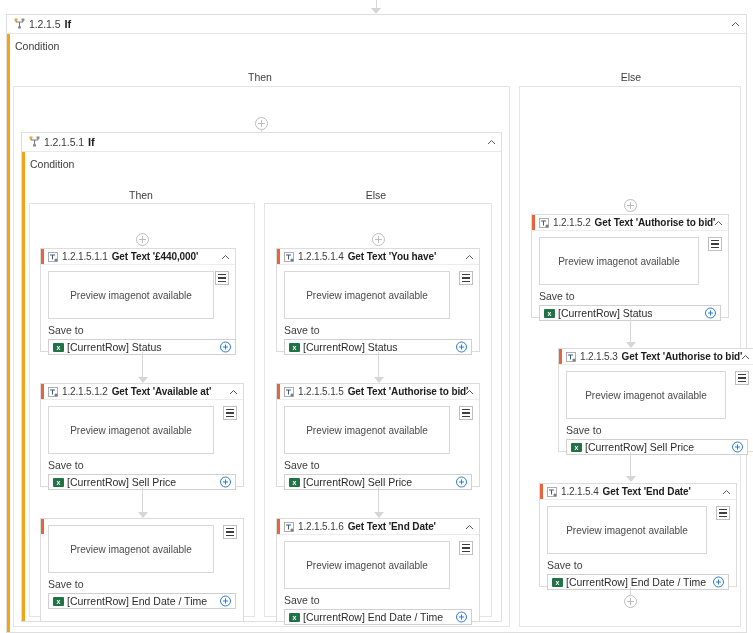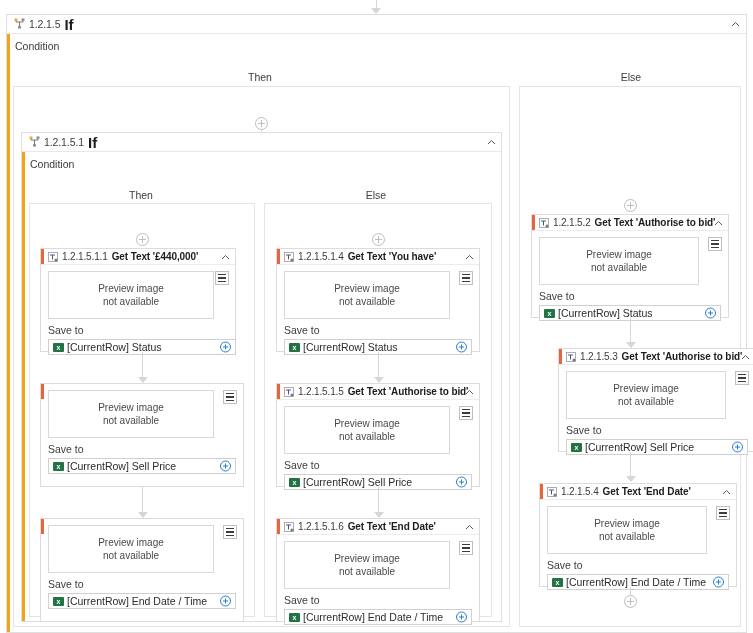--- a/index.html
+++ b/index.html
@@ -29,21 +29,21 @@
   .plusbtn:after{top:2px;left:5px;width:1px;height:7px;}
 
   
   .ifbox{position:absolute;box-sizing:border-box;
          border:1px solid #dedede;background:#fff;}
   .ifbar{position:absolute;left:0;top:0;bottom:0;width:3px;background:#f3a517;}
   .iftitle{height:18px;display:flex;align-items:center;gap:4px;
            padding-left:7px;border-bottom:1px solid #e8e8e8;background:#fff;
            position:relative;}
   .iftitle .tnum{font-size:10.5px;color:#3c3c3c;letter-spacing:-0.1px;}
-  .iftitle .tname{font-size:15px;color:#1c1c1c;font-weight:bold;}
+  .iftitle .tname{font-size:11px;color:#1c1c1c;font-weight:bold;}
   .chev{position:absolute;right:6px;top:50%;transform:translateY(-50%);
         width:8px;height:8px;}
   .chev svg{display:block;}
 
   .ifbody{padding:6px 8px 0 8px;}
   .cond-label{font-size:10.5px;color:#3c3c3c;margin-bottom:3px;}
 
   
   .argfield{
     position:relative;height:16px;border:1px solid #d0d0d0;background:#fff;
@@ -68,21 +68,21 @@
         border:1px solid #dcdcdc;background:#fff;}
   .cardbar{position:absolute;left:0;top:0;height:15px;width:3px;background:#e8643c;}
   .cardtitle{height:15px;display:flex;align-items:center;gap:4px;
              padding-left:7px;border-bottom:1px solid #ececec;position:relative;}
   .cardtitle .cnum{font-size:10px;color:#3c3c3c;letter-spacing:-0.15px;}
   .cardtitle .cname{font-size:10px;color:#1c1c1c;font-weight:bold;letter-spacing:-0.1px;}
   .txticon{width:10px;height:10px;flex:none;}
   .cardbody{padding:6px 7px 0 7px;position:relative;}
   .preview{
     border:1px solid #d8d8d8;background:#fff;
-    height:46px;display:flex;flex-direction:column;
+    height:46px;display:flex;flex-direction:row;
     align-items:center;justify-content:center;
     font-size:10px;color:#4a4a4a;line-height:13px;
   }
   .hamb{
     position:absolute;right:6px;top:6px;width:14px;height:14px;
     border:1px solid #bfbfbf;background:#fff;box-sizing:border-box;
     display:flex;flex-direction:column;justify-content:center;align-items:center;gap:2px;
   }
   .hamb i{display:block;width:8px;height:1.4px;background:#3d3d3d;}
   .saveto{font-size:10.5px;color:#3c3c3c;margin:5px 0 3px 0;}
@@ -203,20 +203,36 @@
           </span>
         <span class="argtxt">[CurrentRow] Status</span>
         <span class="plus-in"></span>
       </div>
     </div>
   </div>
     <div class="conn" style="left:142px;top:352px;height:25px;"></div>
     <div class="arrow" style="left:137.5px;top:377px;"></div>
   <div class="card" style="left:40px;top:383px;width:204px;height:104px;">
     <div class="cardbar"></div>
+    <div class="cardtitle">
+      <span class="txticon">
+        <svg width="10" height="10" viewBox="0 0 10 10">
+          <rect x="0.5" y="0.5" width="9" height="9" fill="#fff" stroke="#9a9a9a" stroke-width="0.8"></rect>
+          <path d="M2 3 L7 3 M4.5 3 L4.5 7.5" stroke="#3b5b8c" stroke-width="1" fill="none"></path>
+          <circle cx="8" cy="8" r="1.6" fill="#7d7d7d"></circle>
+        </svg>
+      </span>
+      <span class="cnum">1.2.1.5.1.2</span>
+      <span class="cname">Get Text 'Available at'</span>
+      <span class="chev">
+        <svg width="9" height="9" viewBox="0 0 9 9">
+            <path d="M1 6 L4.5 2.5 L8 6" stroke="#5a5a5a" stroke-width="1" fill="none"></path>
+          </svg>
+      </span>
+    </div>
     <div class="cardbody">
       <div class="hamb">
           <i></i>
           <i></i>
           <i></i>
         </div>
       <div class="preview" style="width:164px;">
         <span>Preview image</span>
         <span>not available</span>
       </div>

